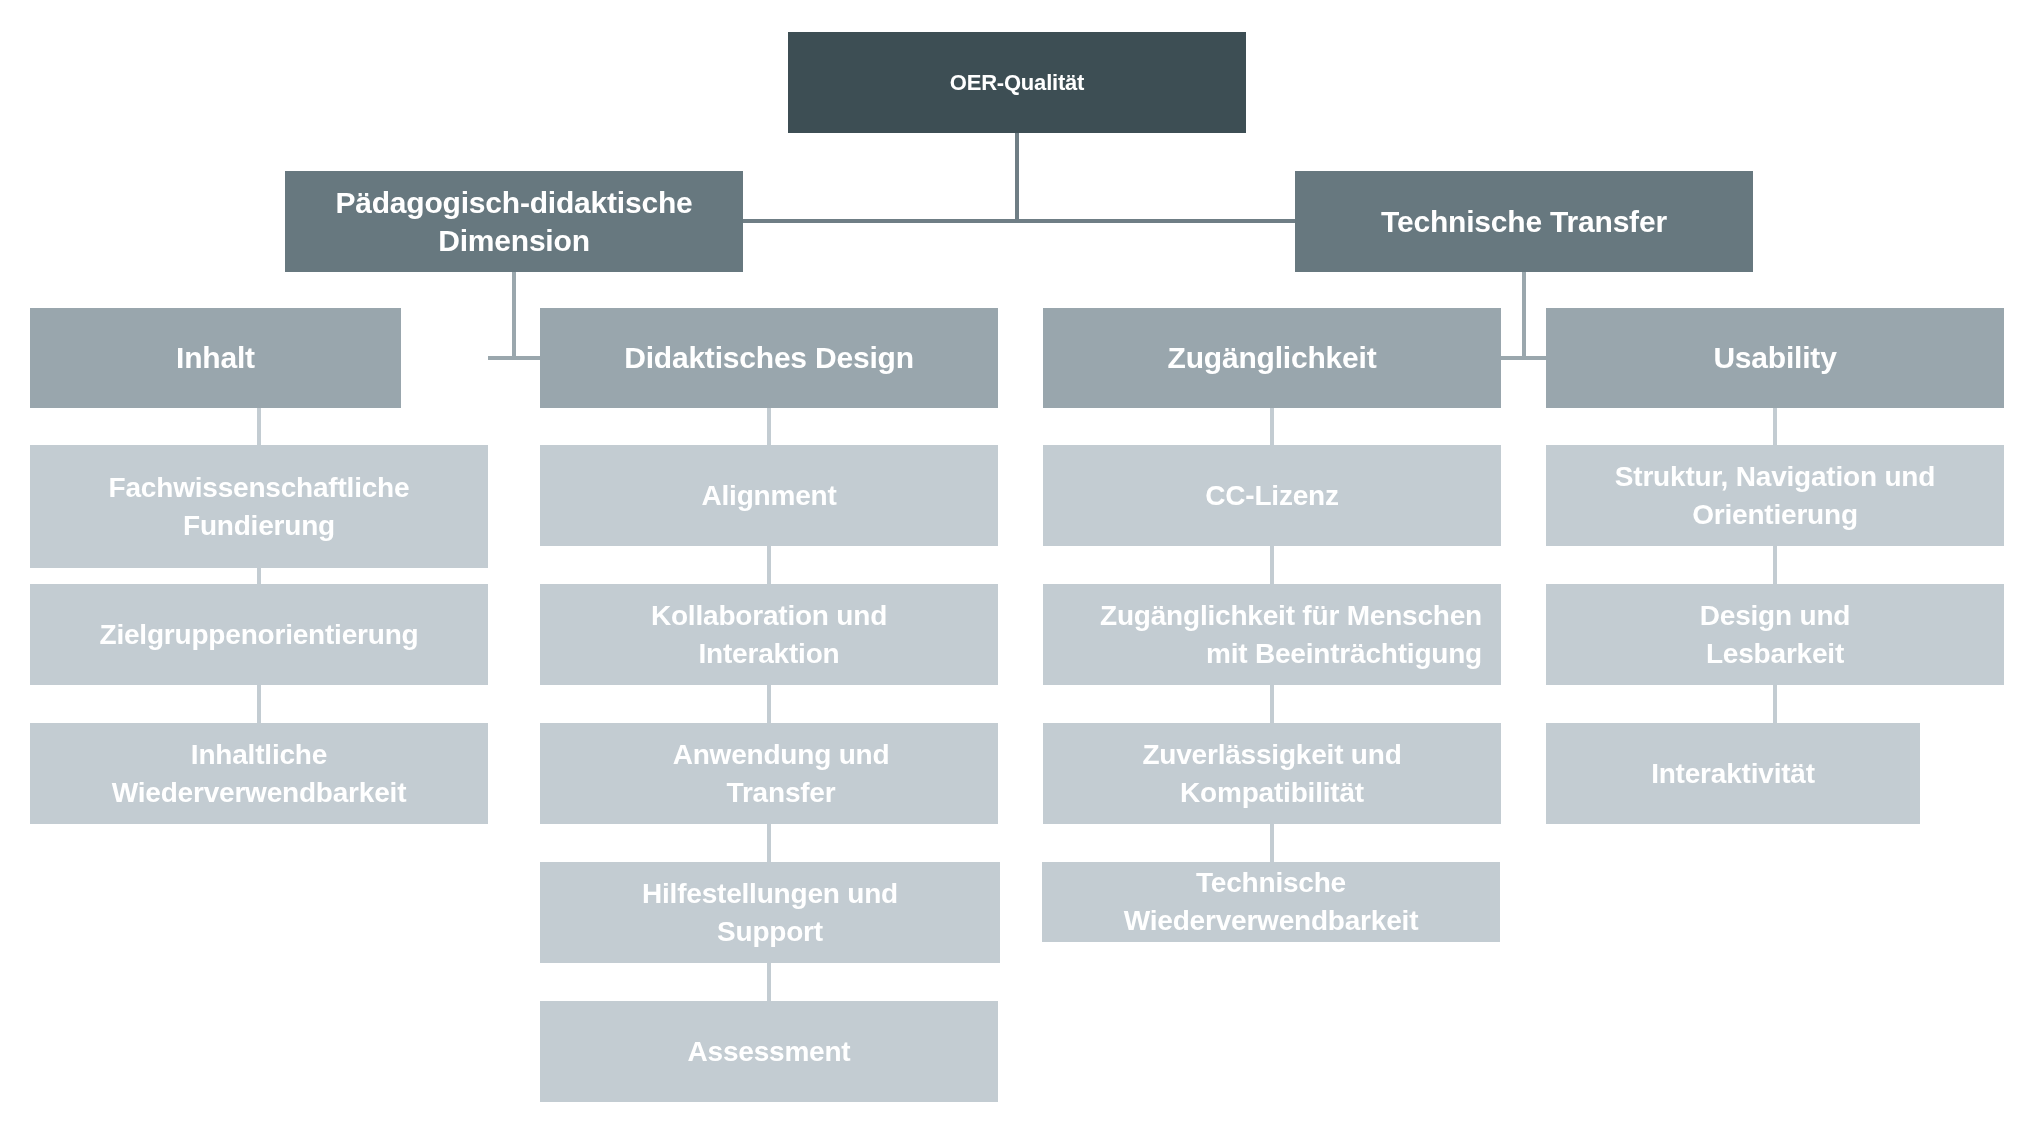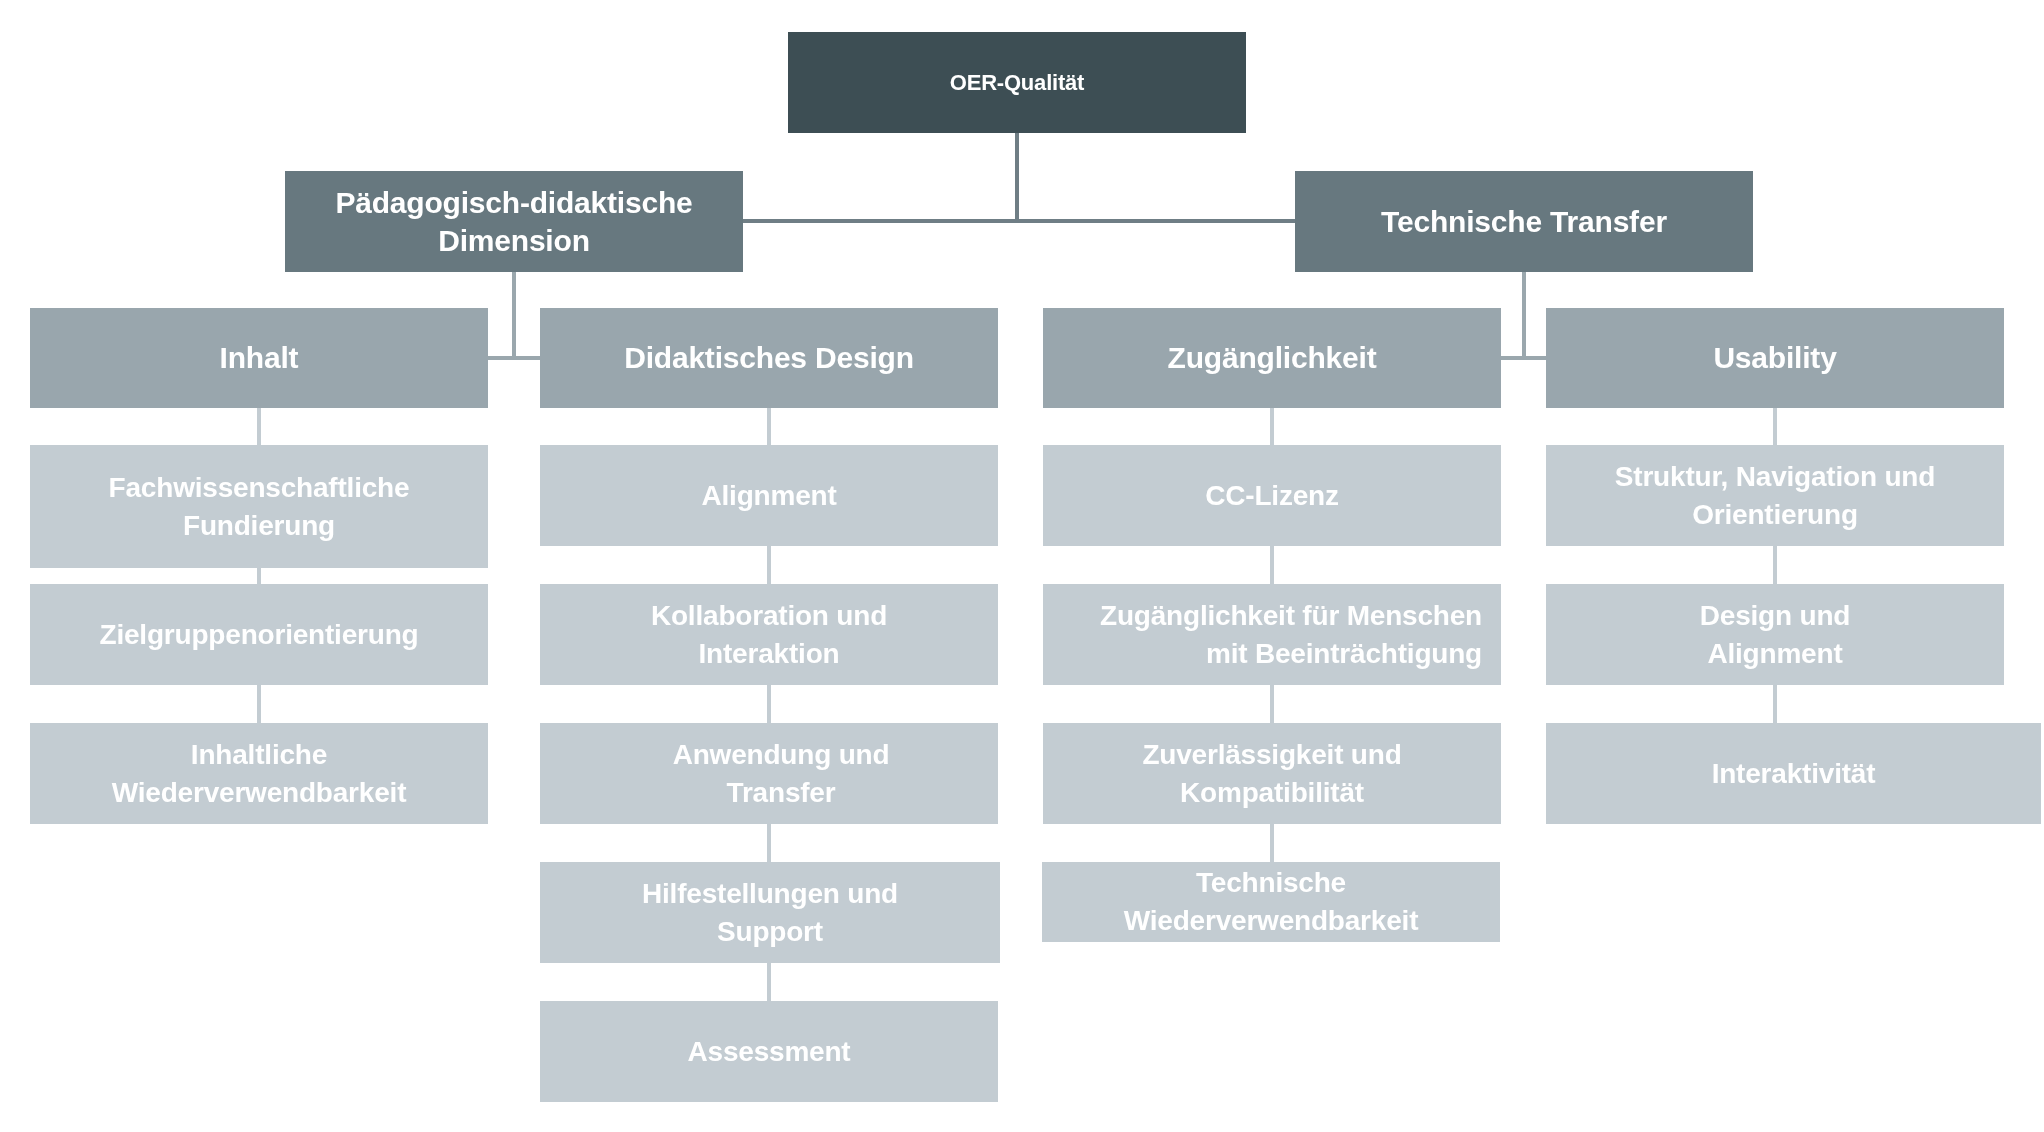--- a/index.html
+++ b/index.html
@@ -64,21 +64,21 @@
   <div class="conn light" style="left:1773px; top:408px; width:4px; height:37px;"></div>
   <div class="conn light" style="left:1773px; top:546px; width:4px; height:38px;"></div>
   <div class="conn light" style="left:1773px; top:685px; width:4px; height:38px;"></div>
 
   <div class="box l1" style="left:788px; top:32px; width:458px; height:101px;">OER-Qualität</div>
 
   <div class="box l2" style="left:285px; top:171px; width:458px; height:101px;">Pädagogisch-didaktische
 Dimension</div>
   <div class="box l2" style="left:1295px; top:171px; width:458px; height:101px;">Technische Transfer</div>
 
-  <div class="box l3" style="left:30px; top:308px; width:458px; height:100px;">Inhalt</div>
+  <div class="box l3" style="left:30px; top:308px; width:371px; height:100px;">Inhalt</div>
   <div class="box l3" style="left:540px; top:308px; width:458px; height:100px;">Didaktisches Design</div>
   <div class="box l3" style="left:1043px; top:308px; width:458px; height:100px;">Zugänglichkeit</div>
   <div class="box l3" style="left:1546px; top:308px; width:458px; height:100px;">Usability</div>
 
   <div class="box l4" style="left:30px; top:445px; width:458px; height:123px;">Fachwissenschaftliche
 Fundierung</div>
   <div class="box l4" style="left:30px; top:584px; width:458px; height:101px;">Zielgruppenorientierung</div>
   <div class="box l4" style="left:30px; top:723px; width:458px; height:101px;">Inhaltliche
 Wiederverwendbarkeit</div>
 
@@ -95,16 +95,16 @@
   <div class="box l4 align-right" style="left:1043px; top:584px; width:458px; height:101px;">Zugänglichkeit für Menschen
 mit Beeinträchtigung</div>
   <div class="box l4" style="left:1043px; top:723px; width:458px; height:101px;">Zuverlässigkeit und
 Kompatibilität</div>
   <div class="box l4" style="left:1042px; top:862px; width:458px; height:80px;">Technische
 Wiederverwendbarkeit</div>
 
   <div class="box l4" style="left:1546px; top:445px; width:458px; height:101px;">Struktur, Navigation und
 Orientierung</div>
   <div class="box l4" style="left:1546px; top:584px; width:458px; height:101px;">Design und
-Alignment</div>
-  <div class="box l4" style="left:1546px; top:723px; width:495px; height:101px;">Interaktivität</div>
+Lesbarkeit</div>
+  <div class="box l4" style="left:1546px; top:723px; width:374px; height:101px;">Interaktivität</div>
 
 </div>
 
 </body></html>

